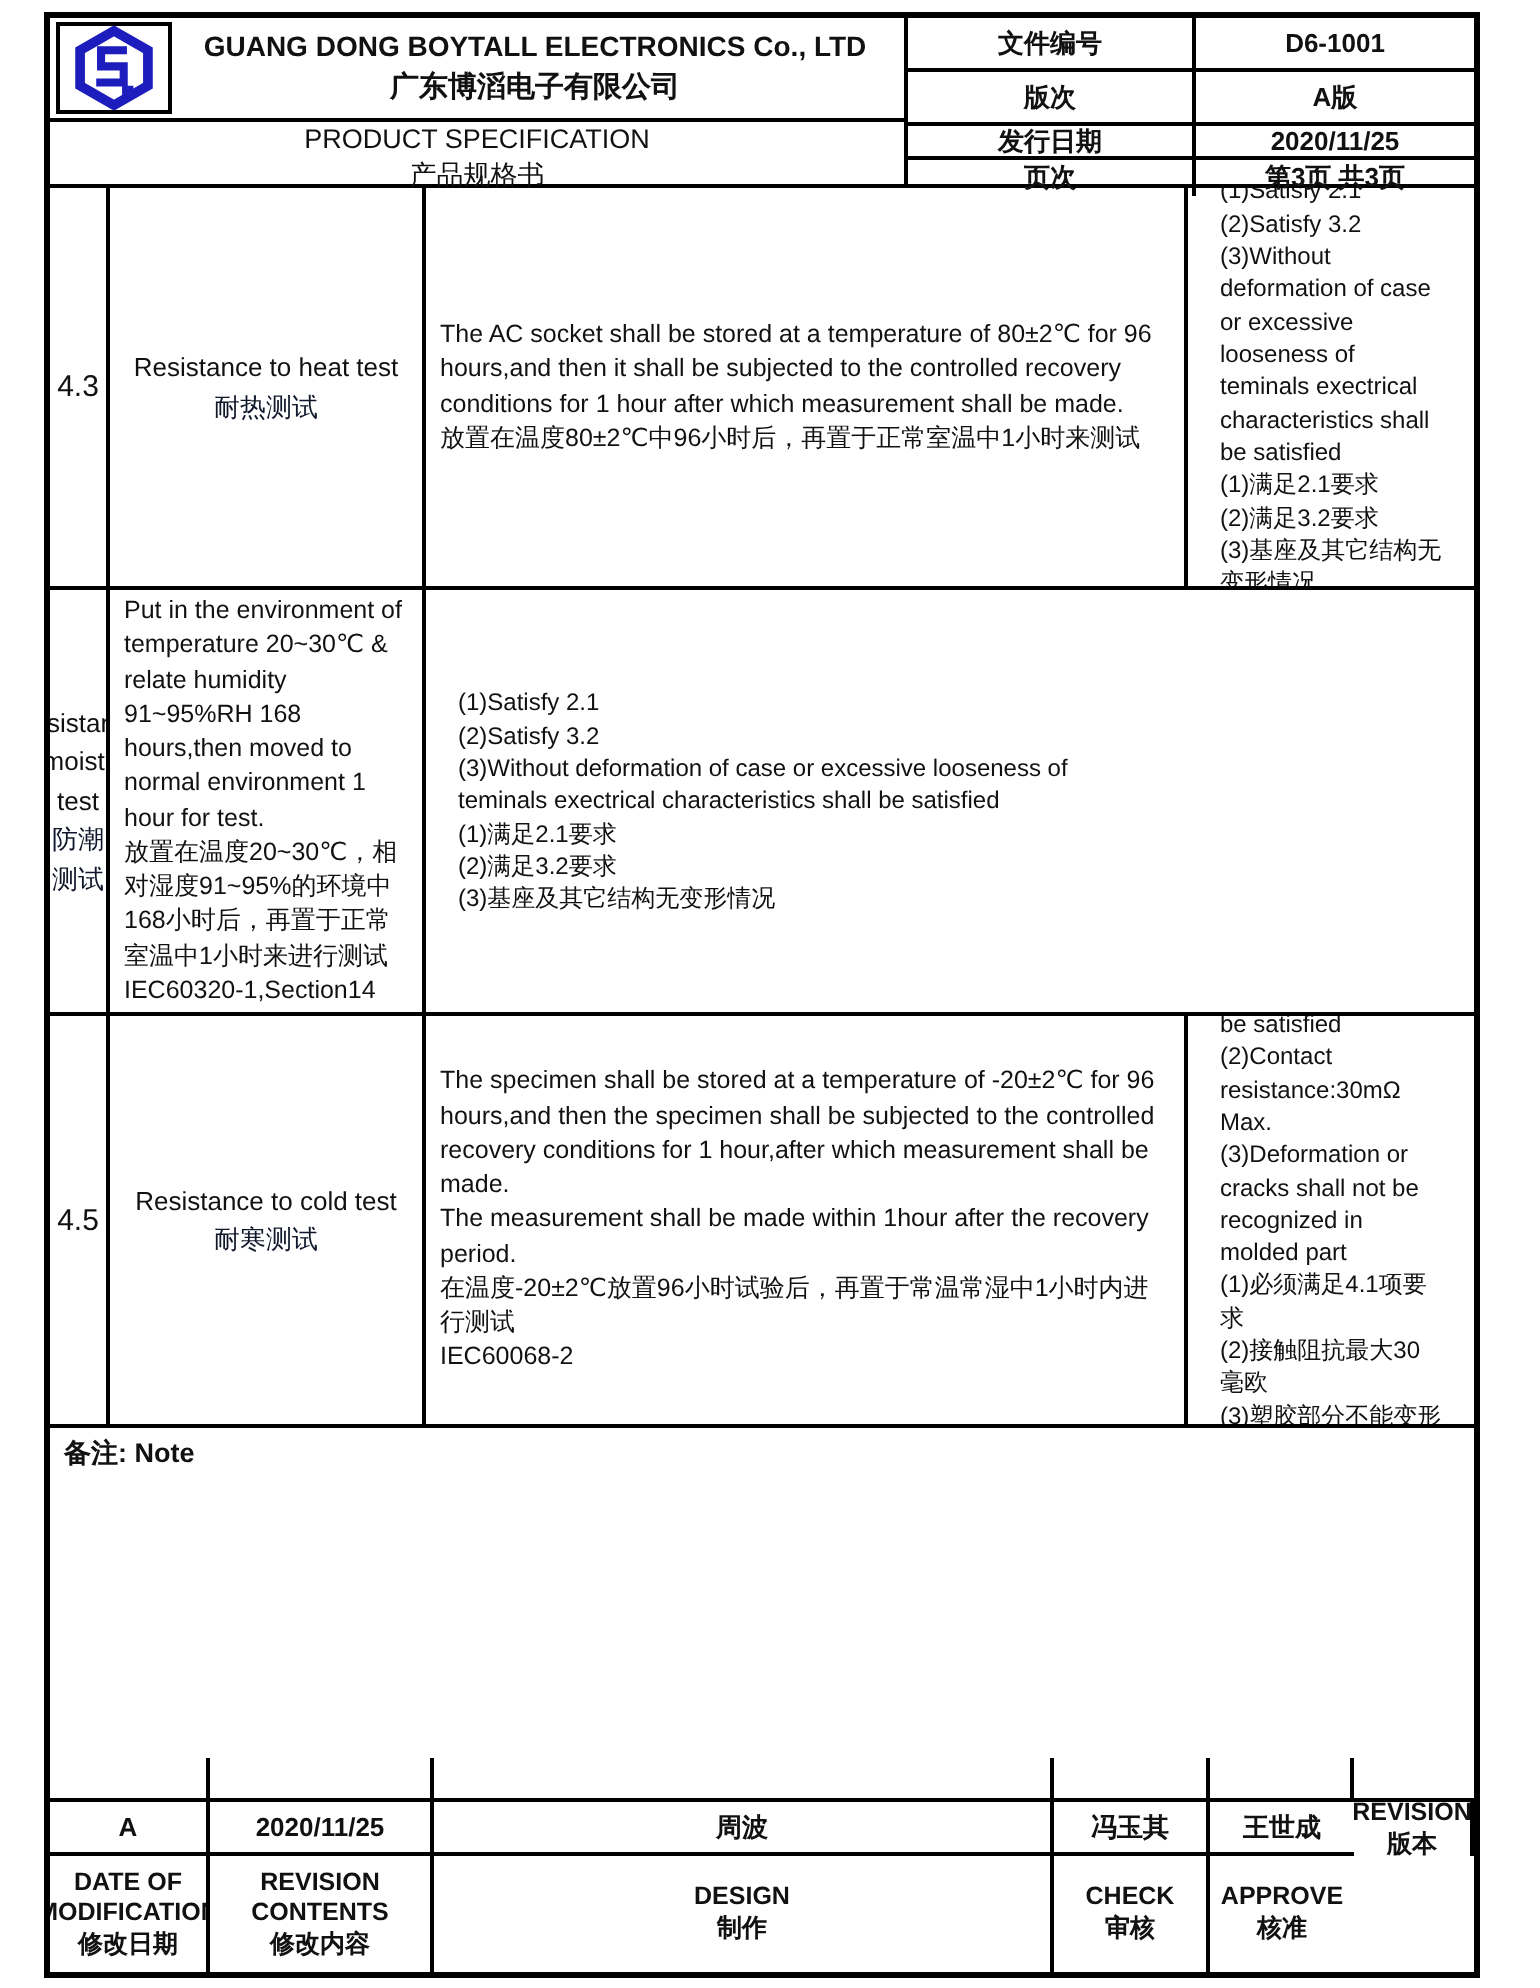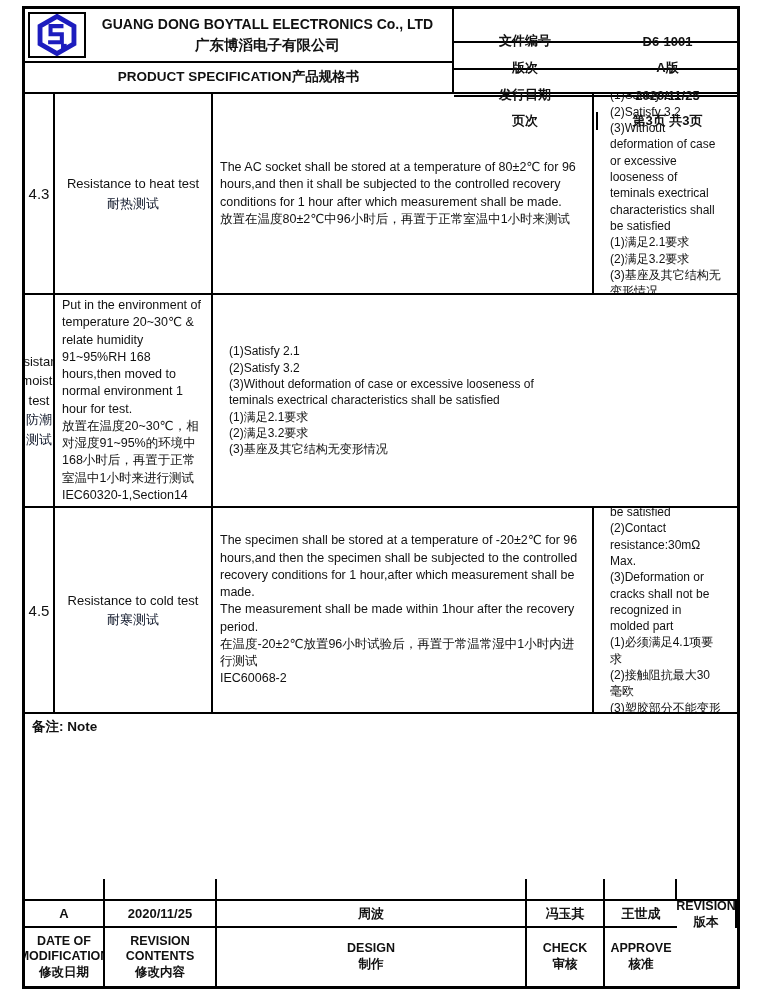--- a/index.html
+++ b/index.html
@@ -13,23 +13,23 @@
     position:absolute; left:22px; top:6px; width:718px; height:983px;
     border:3px solid #000; display:flex; flex-direction:column; background:#fff;
   }
   
   .header { height:85px; display:flex; border-bottom:2px solid #000; flex-shrink:0; }
   .header-left { width:429px; border-right:2px solid #000; display:flex; flex-direction:column; }
   .hl-top { height:54px; border-bottom:2px solid #000; display:flex; align-items:center; padding:2px 3px; }
   .logo-box { width:58px; height:46px; border:2px solid #000; display:flex; align-items:center; justify-content:center; flex-shrink:0; background:#fff; }
   .company { flex:1; text-align:center; font-weight:bold; font-size:14px; line-height:1.45; }
   .company .cn { font-size:14.5px; }
-  .hl-title { flex:1; display:flex; flex-direction:row; align-items:center; justify-content:center; font-weight:bold; font-size:13.5px; line-height:1.35; }
+  .hl-title { flex:1; display:flex; flex-direction:column; align-items:center; justify-content:center; font-weight:normal; font-size:13.5px; line-height:1.35; }
   .header-right { flex:1; display:grid; grid-template-columns:144px 1fr; grid-template-rows:27px 27px 17px 1fr; }
-  .hr-cell { display:flex; align-items:center; justify-content:center; font-weight:bold; font-size:13px; border-bottom:2px solid #000;margin-top:32px; }
+  .hr-cell { display:flex; align-items:center; justify-content:center; font-weight:bold; font-size:13px; border-bottom:2px solid #000; }
   .hr-cell.lbl { border-right:2px solid #000; }
   .hr-cell.r4 { border-bottom:none; }
   
   .spec-row { display:grid; grid-template-columns:30px 158px 381px 1fr; border-bottom:2px solid #000; flex-shrink:0; }
   .spec-row > div { border-right:2px solid #000; overflow:hidden; }
   .spec-row > div:last-child { border-right:none; }
   .row-43 { height:201px; }
   .row-44 { height:213px; }
   .row-45 { height:206px; }
   .no-cell { display:flex; align-items:center; justify-content:center; font-size:15px; }

